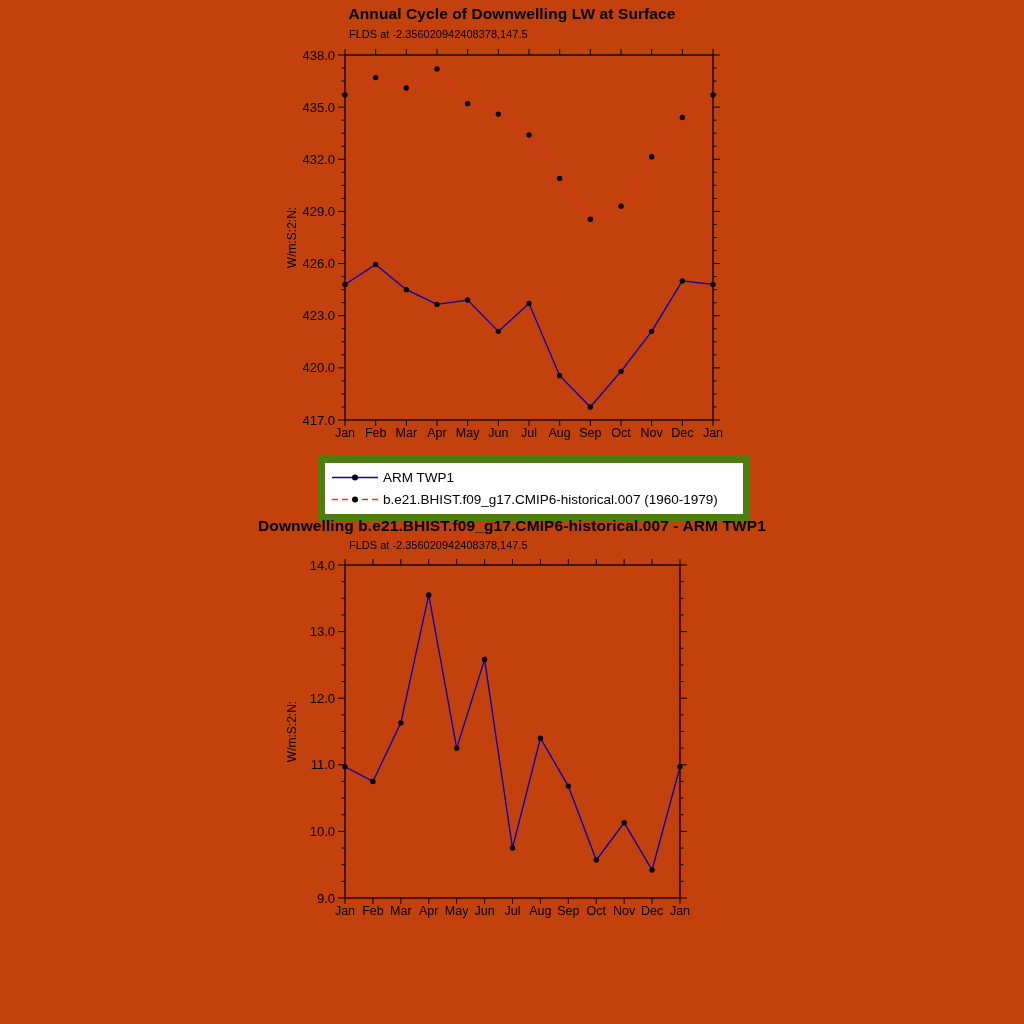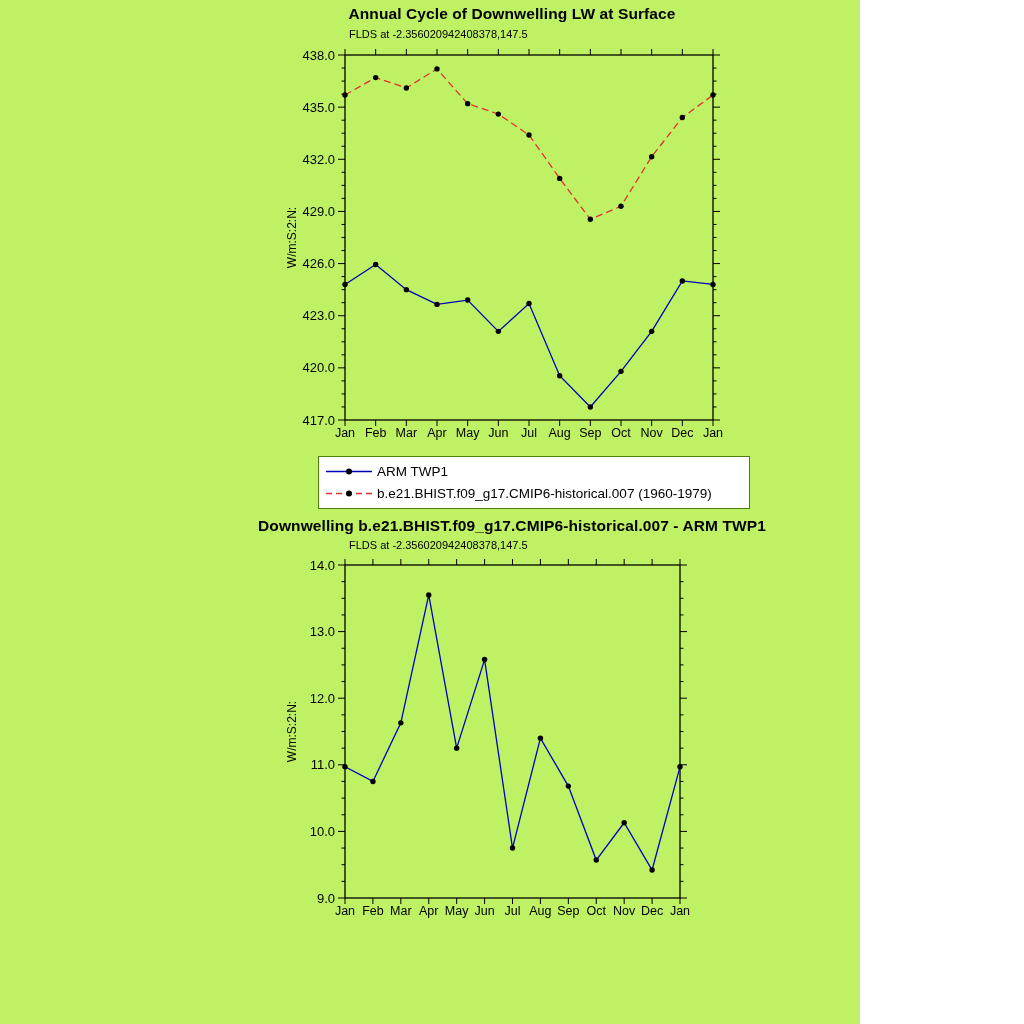--- a/index.html
+++ b/index.html
@@ -1,29 +1,29 @@
 <!DOCTYPE html>
 <html><head>
 <meta charset="utf-8">
 <style>
   * { margin:0; padding:0; box-sizing:border-box; }
   html,body { width:1024px; height:1024px; background:#ffffff; }
   body { font-family:"Liberation Sans", sans-serif; color:#000; position:relative; }
-  .canvas { position:absolute; left:0; top:0; width:860px; height:1024px; background:#bef264; }
+  .canvas { position:absolute; left:0; top:0; width:1024px; height:1024px; background:#c2410c; }
   .chart-title { position:absolute; left:0; width:1024px; text-align:center; font-weight:bold; font-size:15.5px; letter-spacing:0.1px; }
   .title-0 { top:5px; }
   .title-1 { top:517px; }
   .chart-subtitle { position:absolute; font-size:11px; }
   .subtitle-0 { left:349px; top:28px; }
   .subtitle-1 { left:349px; top:539px; }
   .plot { position:absolute; }
   .plot-0 { left:270px; top:46px; }
   .plot-1 { left:270px; top:558px; }
   svg text { font-family:"Liberation Sans", sans-serif; fill:#000; }
-  .legend { position:absolute; left:318px; top:456px; width:432px; border:1px solid #4d7c0f; background:#fff; padding:4px 6px 5px 6px; display:flex; flex-direction:column; gap:2px; }
+  .legend { position:absolute; left:318px; top:456px; width:432px; border:7px solid #4d7c0f; background:#fff; padding:4px 6px 5px 6px; display:flex; flex-direction:column; gap:2px; }
   .legend-entry { display:flex; align-items:center; gap:4px; height:20px; }
   .legend-label { font-size:13.5px; white-space:nowrap; }
   .legend-sample { flex:0 0 auto; display:block; }
   .legend-sample line { stroke-width:1.5; }
 </style>
 </head>
 <body>
 
 <div class="canvas">
 

